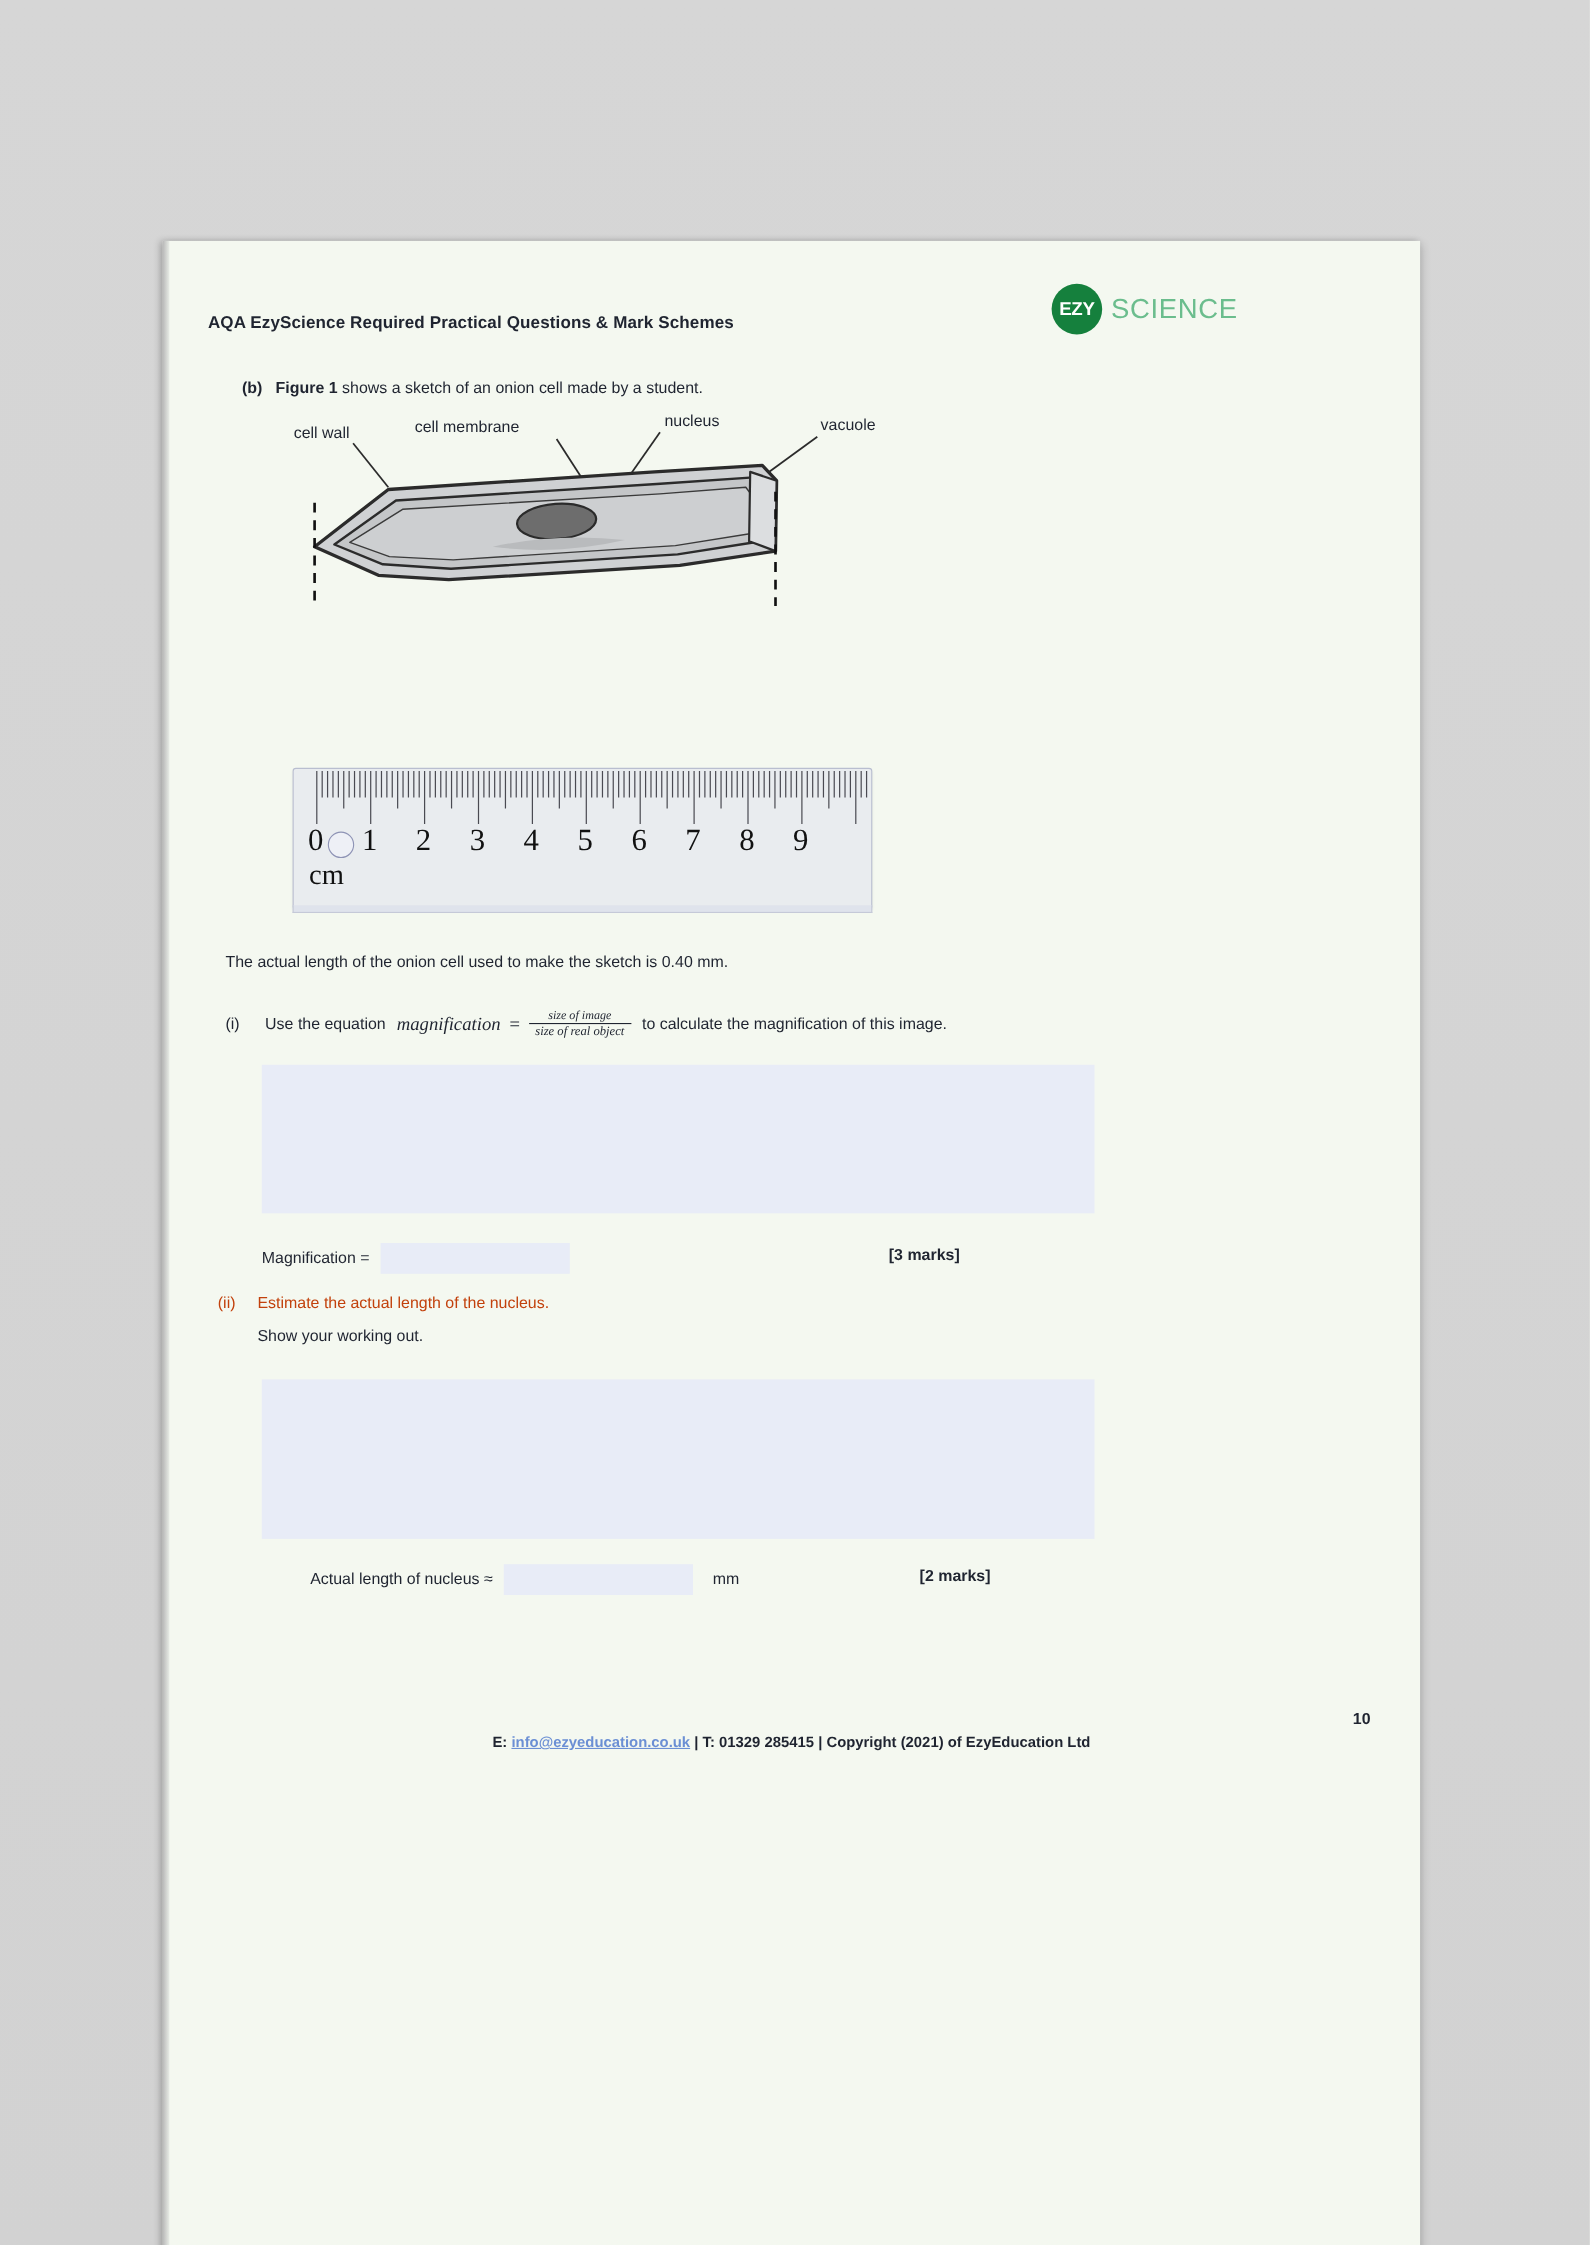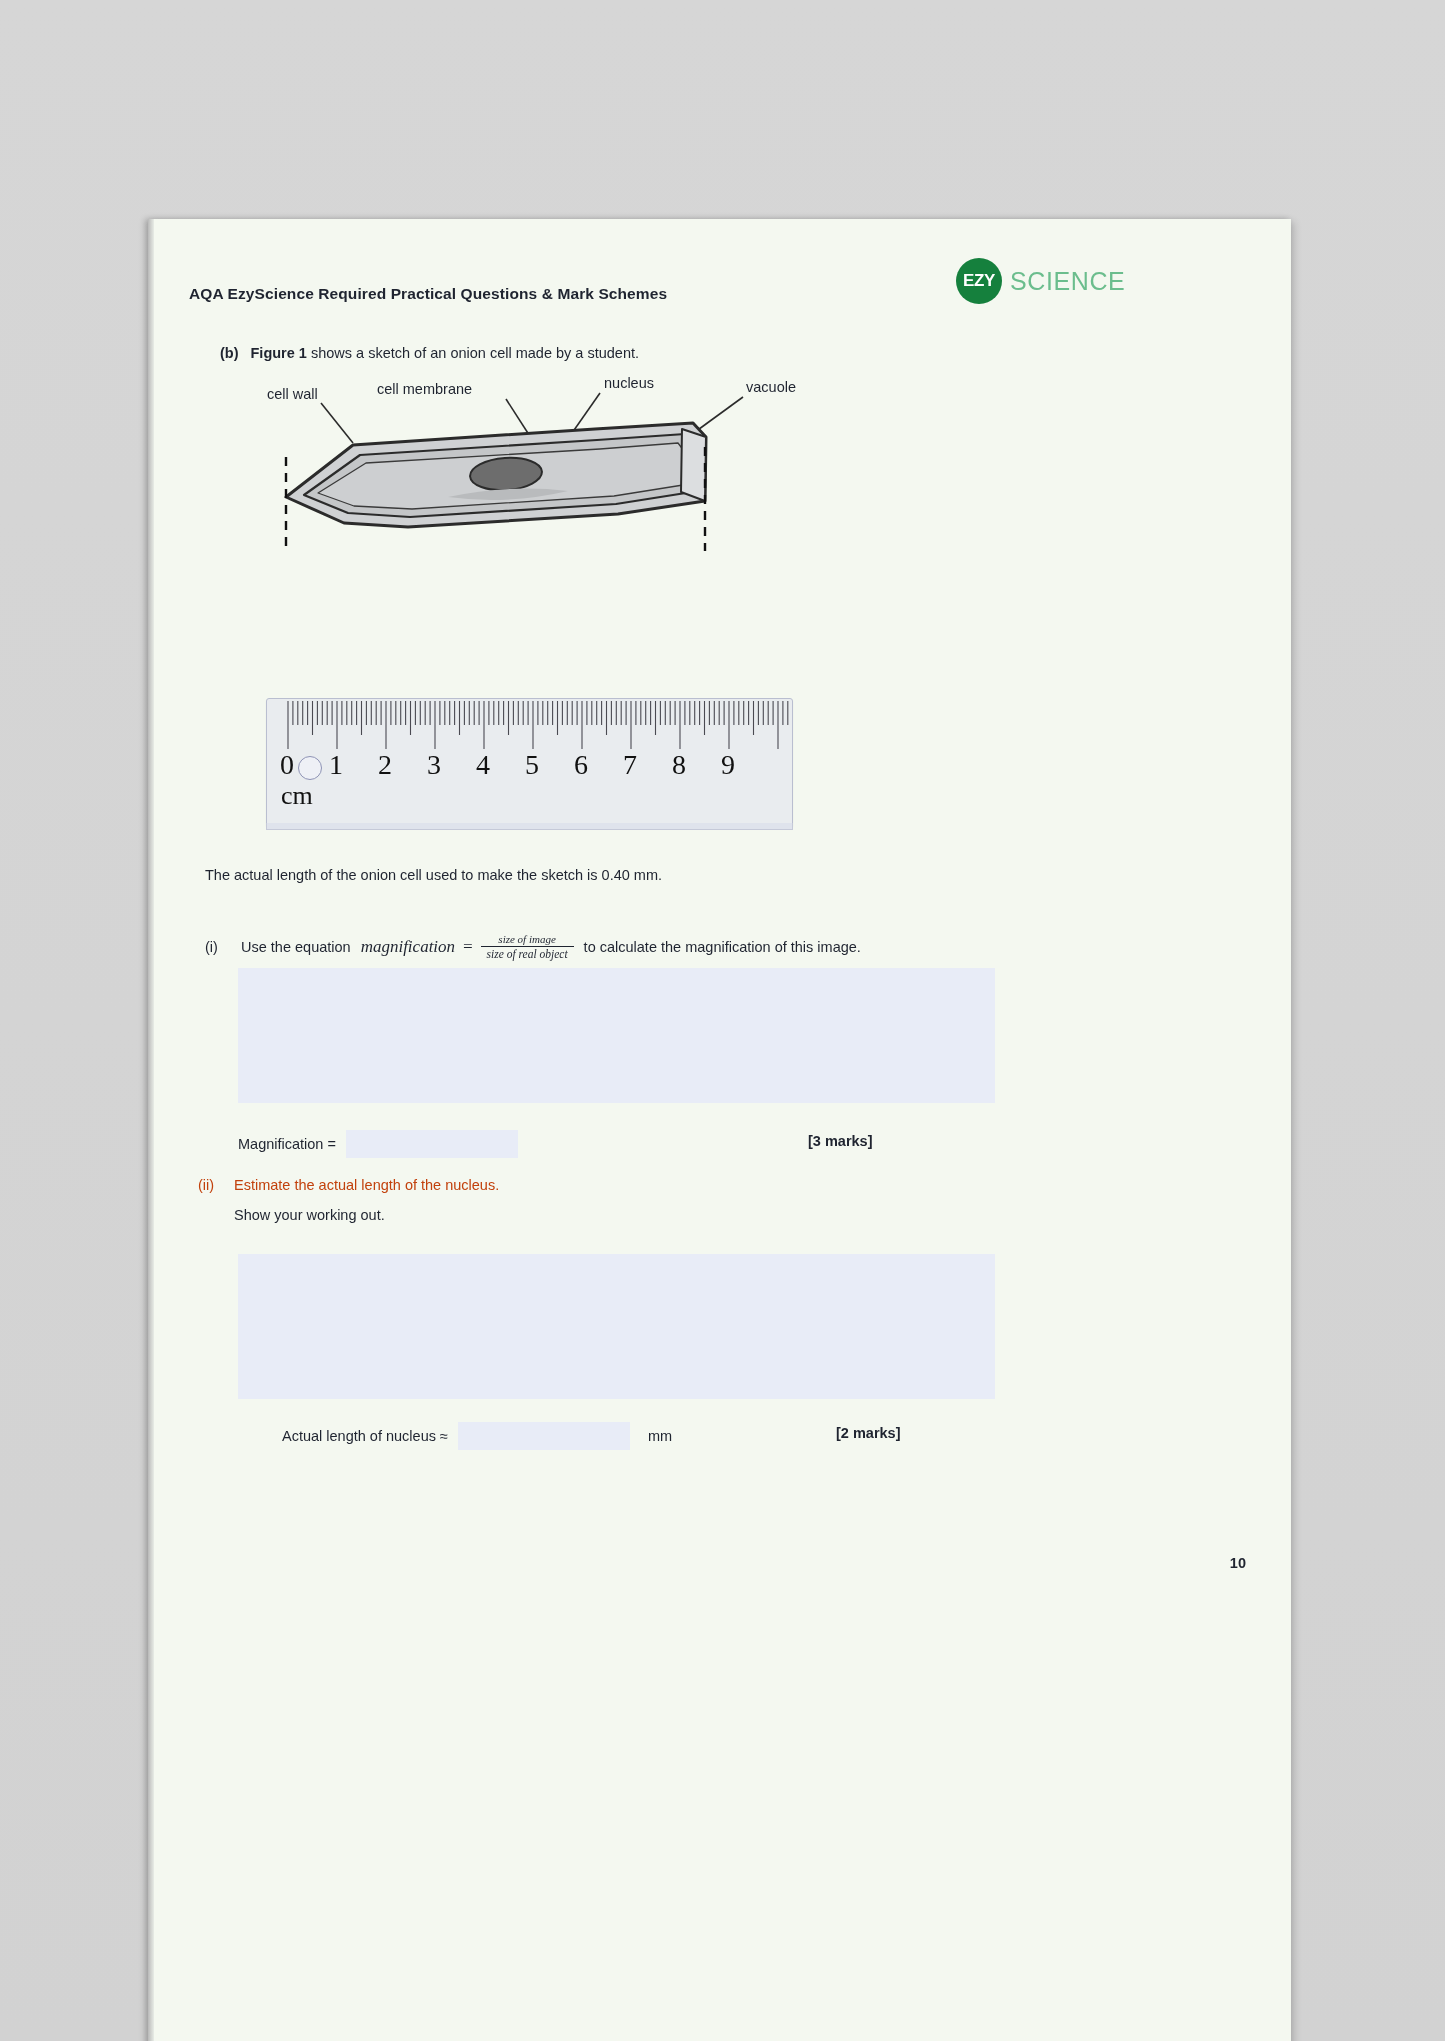--- a/index.html
+++ b/index.html
@@ -175,21 +175,21 @@
     font-size: 14.5px;
     color: #1f2430;
     display: flex;
     align-items: center;
     white-space: nowrap;
   }
   .q-i .rn { width: 36px; font-weight: normal; }
   .eq {
     display: inline-flex;
     align-items: center;
-    margin: 16px 10px;
+    margin: 0 10px;
     font-family: "Liberation Serif", serif;
     font-style: italic;
   }
   .eq-lhs { font-size: 17px; }
   .eq-eq { font-size: 17px; margin: 0 7px; }
   .frac {
     display: inline-flex;
     flex-direction: column;
     align-items: center;
     line-height: 1.12;
@@ -487,15 +487,18 @@
     <div class="work-box" id="work-box-2"></div>
 
     <div class="ans-row" id="ans-row-2">
       <span>Actual length of nucleus ≈</span>
       <span class="ans-blank" id="ans-blank-2"></span>
       <span class="unit">mm</span>
     </div>
     <div class="marks" id="marks-2">[2 marks]</div>
 
     <div class="page-num">10</div>
+    <div class="footer">
+      <span>E: </span><a href="#">info@ezyeducation.co.uk</a><span> | T: 01329 285415 | Copyright (2021) of EzyEducation Ltd</span>
+    </div>
 
   </div>
 </div>
 
 </body></html>

